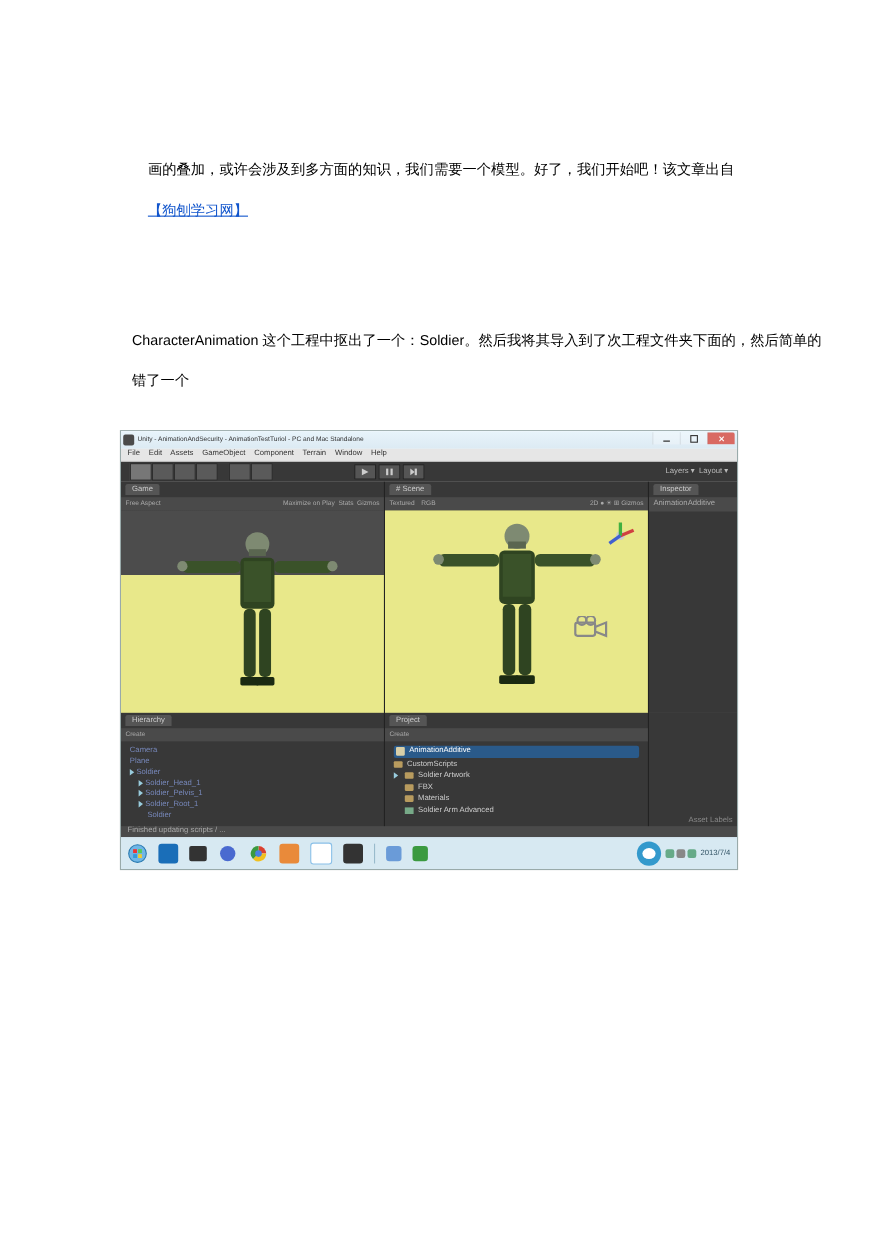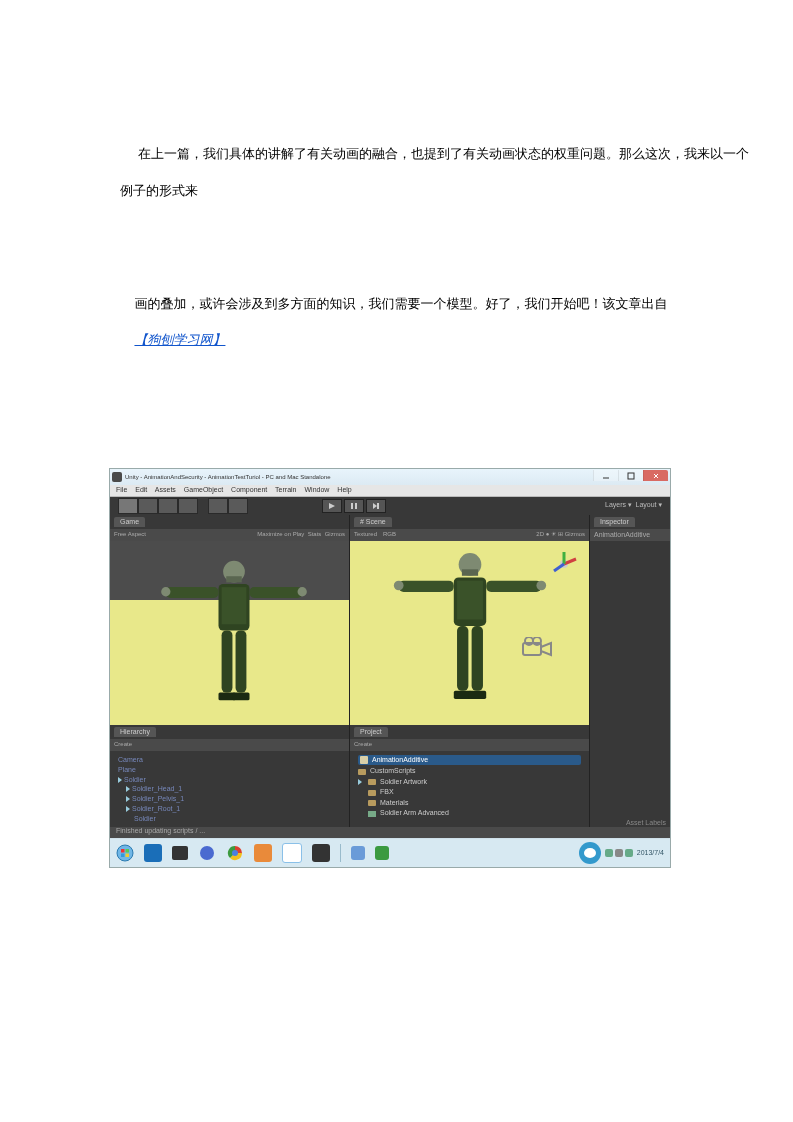--- a/index.html
+++ b/index.html
@@ -27,21 +27,21 @@
     width: 793px;
     min-height: 1122px;
     box-sizing: border-box;
     padding: 100px 40px 40px 120px;
     position: relative;
     overflow: hidden;
   }
   .para { margin: 0 0 4px 0; white-space: pre-wrap; }
   .indent { text-indent: 2em; }
   .indent-1 { text-indent: 1em; }
-  a.link { color: var(--link); text-decoration: underline; cursor: pointer; font-style: italic; }
+  a.link { color: var(--link); text-decoration: underline; cursor: pointer; }
 
   
   .figure {
     width: 560px;
     margin: 28px 0 0 -10px;
     box-shadow: 0 0 0 1px #9aa;
     font-family: Arial, sans-serif;
     font-size: 7px;
     line-height: 1.2;
   }
@@ -162,30 +162,28 @@
 
   
   .gap { height: 90px; }
   .gap-sm { height: 42px; }
 </style>
 </head>
 <body>
 
 <div class="page">
 
-  <p class="para indent-1">
-    <span> 在上一篇，我们具体的讲解了有关动画的融合，也提到了有关动画状态的权重问题。那么这次，我来以一个例子的形式来</span>
-  </p>
   <p class="para">
     <span>画的叠加，或许会涉及到多方面的知识，我们需要一个模型。好了，我们开始吧！该文章出自</span>
     <a href="#" class="link">【狗刨学习网】</a>
   </p>
 
   <div class="gap-sm"></div>
 
+  <p class="para">CharacterAnimation 这个工程中抠出了一个：Soldier。然后我将其导入到了次工程文件夹下面的，然后简单的错了一个</p>
 
   <div class="figure">
 
     <div class="win-titlebar">
       <div class="win-left">
         <span style="display:inline-block;width:10px;height:10px;background:#4a4a4a;border-radius:2px;"></span>
         <span>Unity - AnimationAndSecurity - AnimationTestTuriol - PC and Mac Standalone</span>
       </div>
       <div class="win-btns">
         <div class="win-btn win-minmax">

